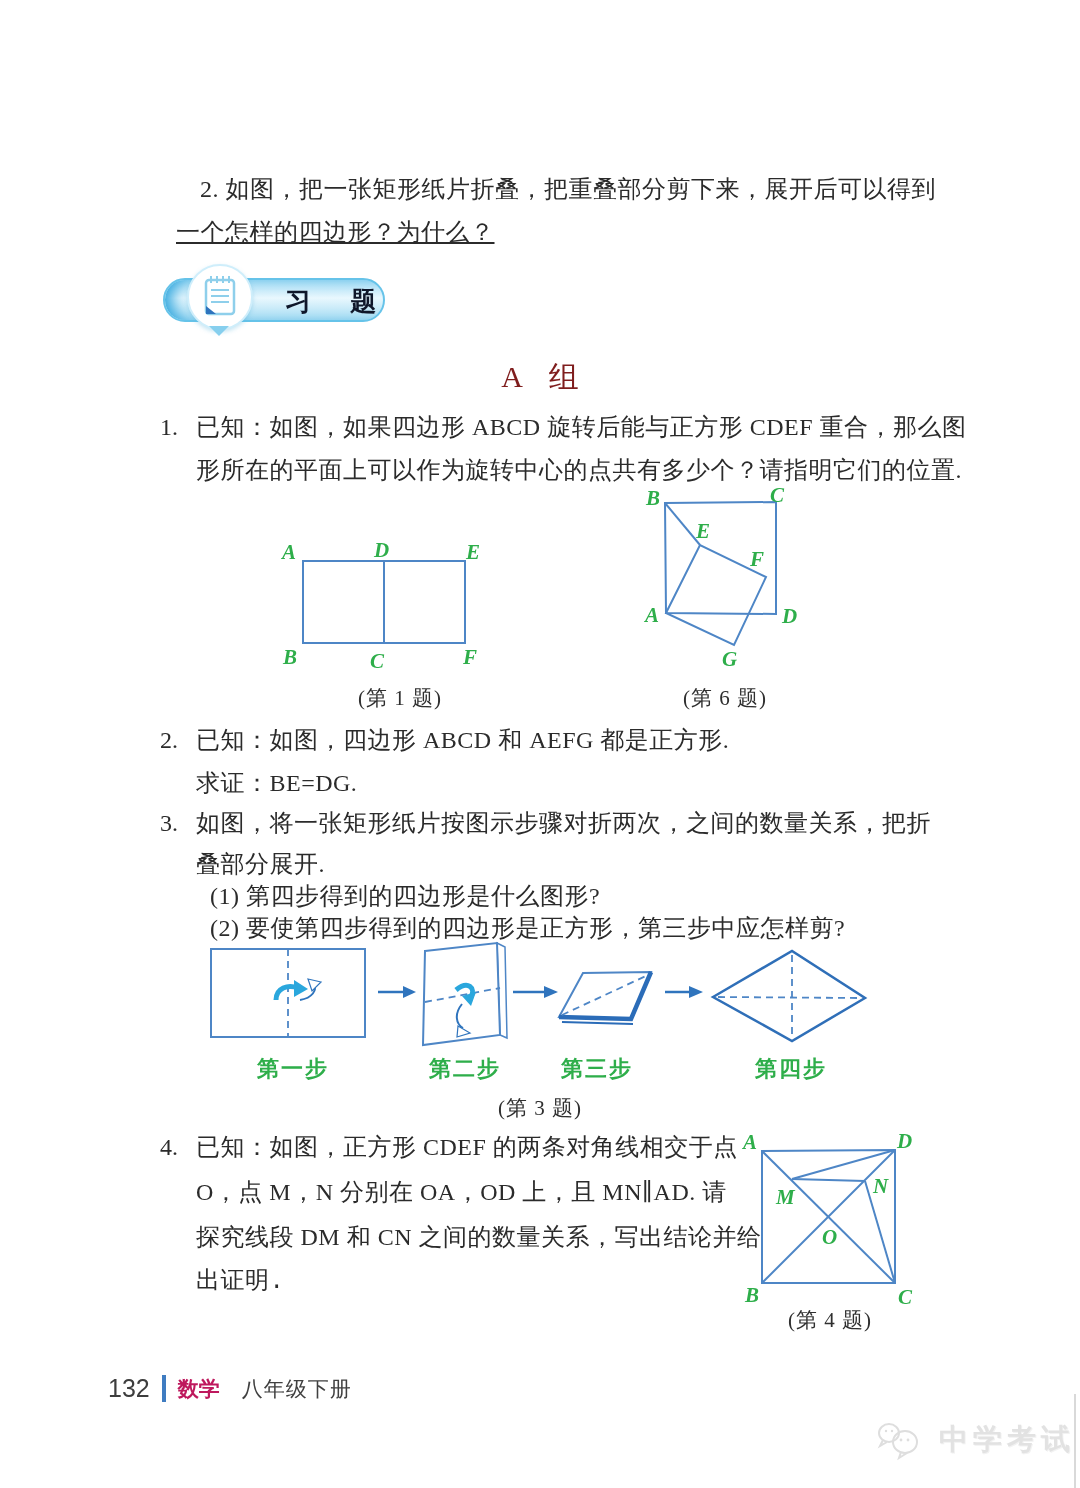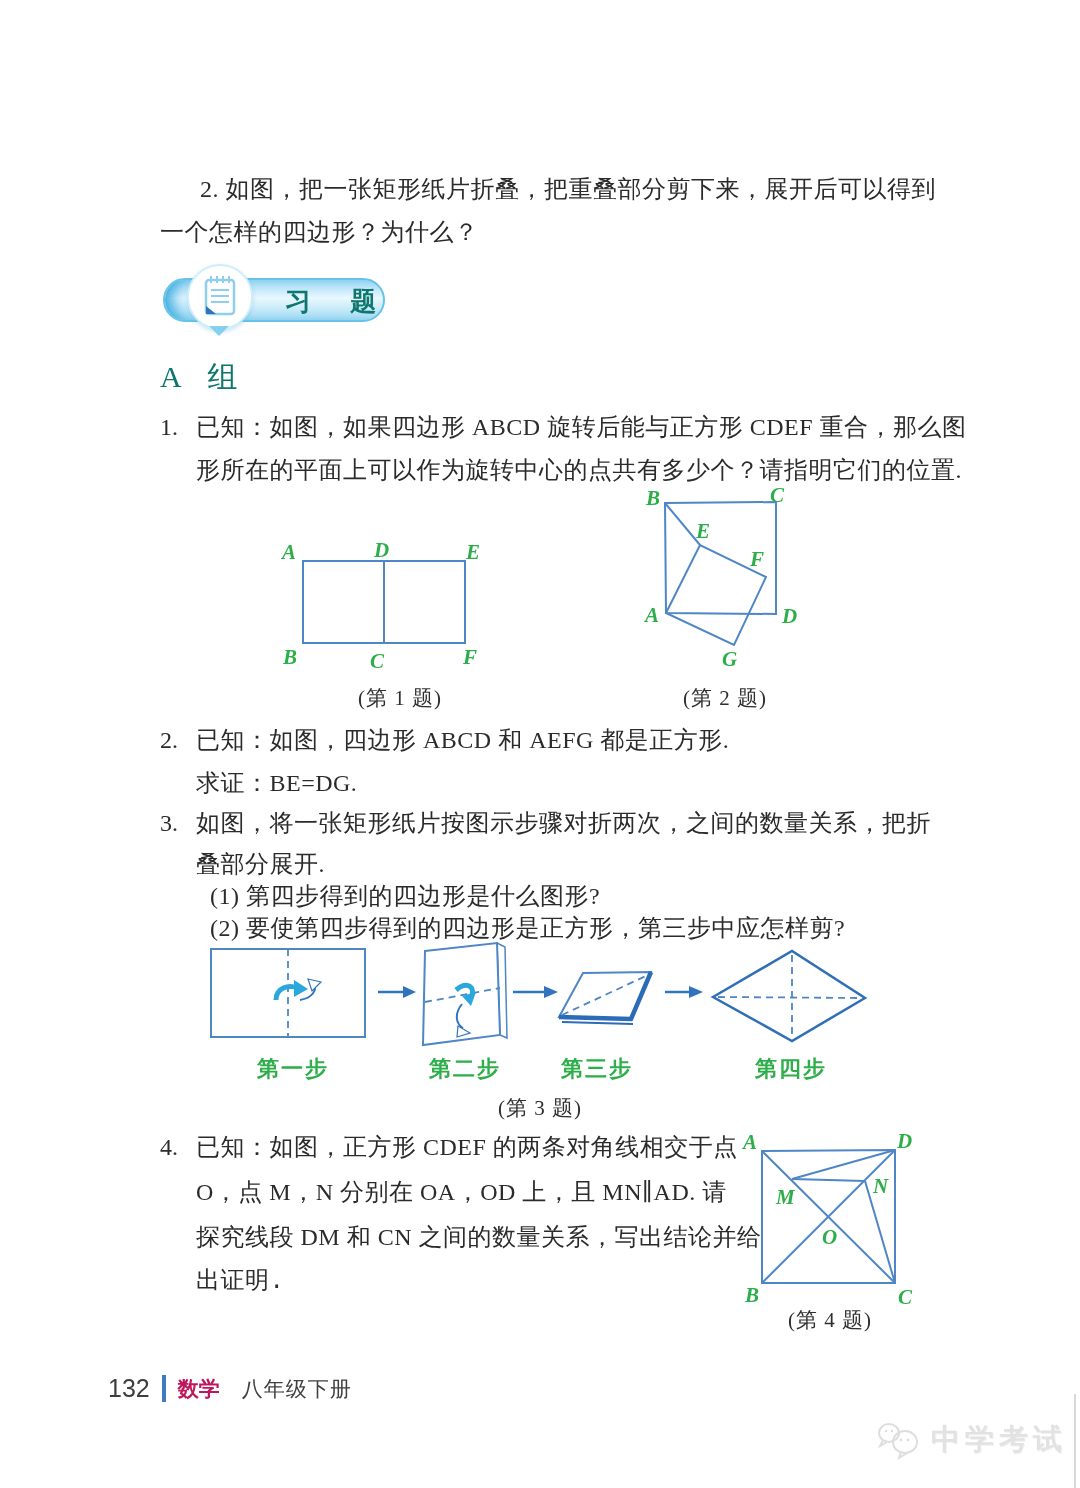--- a/index.html
+++ b/index.html
@@ -1,60 +1,60 @@
 <!DOCTYPE html>
 <html><head>
 <meta charset="utf-8">
 <style>
   html,body{margin:0;padding:0;background:#ffffff;}
   #page{position:relative;width:1080px;height:1488px;background:#fff;overflow:hidden;
         font-family:"Liberation Serif","DejaVu Serif",serif;color:#2b2b2b;margin-top:8px;}
   .line{position:absolute;white-space:nowrap;font-size:24px;line-height:30px;letter-spacing:0.5px;}
   .pnum{position:absolute;white-space:nowrap;font-size:24px;line-height:30px;}
-  .heading{position:absolute;left:160px;top:349px;width:770px;
-           font-size:30px;letter-spacing:10px;color:#0f766e;}
+  .heading{position:absolute;left:160px;top:349px;width:770px;text-align:center;
+           font-size:30px;letter-spacing:10px;color:#7f1d1d;}
   .figcap{position:absolute;text-align:center;font-size:21px;color:#2f2f2f;letter-spacing:1px;}
   svg{position:absolute;overflow:visible;}
   .bluestroke{stroke:#4e86c6;stroke-width:2;fill:none;}
   .dash{stroke:#4e86c6;stroke-width:1.8;fill:none;stroke-dasharray:7 5;}
   .glabel{font-family:"Liberation Serif","DejaVu Serif",serif;font-style:italic;font-weight:bold;
           font-size:21px;fill:#2eae4a;}
   .steplabel{font-family:"Liberation Sans","DejaVu Sans",sans-serif;font-weight:bold;
              font-size:22px;fill:#2eae4a;letter-spacing:2px;text-anchor:middle;}
   
   #banner{position:absolute;left:163px;top:256px;width:240px;height:70px;}
   #banner .capsule{position:absolute;left:0;top:14px;width:218px;height:40px;border-radius:22px;
     background:linear-gradient(180deg,#9fd9f3 0%,#e9f8fe 45%,#a6dcf3 100%);
     border:2px solid #66c3e9;box-shadow:inset 14px 0 16px -8px #2aa3dc;}
   #banner .circle{position:absolute;left:24px;top:0;width:62px;height:62px;border-radius:50%;
     background:#fff;border:2px solid #cfeefb;box-shadow:0 2px 4px rgba(90,180,220,.35);}
   #banner .pointer{position:absolute;left:46px;top:62px;width:0;height:0;
     border-left:10px solid transparent;border-right:10px solid transparent;border-top:10px solid #86cfee;}
   #banner .blabel{position:absolute;left:122px;top:20px;font-family:"Liberation Sans","DejaVu Sans",sans-serif;
-    font-size:26px;font-weight:bold;color:#0f766e;letter-spacing:16px;white-space:nowrap;}
+    font-size:26px;font-weight:bold;color:#0f172a;letter-spacing:16px;white-space:nowrap;}
   
   #footer{position:absolute;left:108px;top:1366px;display:flex;align-items:center;
           font-family:"Liberation Sans","DejaVu Sans",sans-serif;}
   #footer .pageno{font-size:25px;color:#3d3d3d;}
   #footer .bar{width:4px;height:27px;background:#3f7cc1;margin:0 12px 0 12px;}
   #footer .subj{font-size:21px;font-weight:bold;color:#be185d;margin-right:22px;}
   #footer .ed{font-size:21px;color:#404040;letter-spacing:1px;}
   
-  #watermark{position:absolute;left:875px;top:1412px;display:flex;align-items:center;gap:8px;}
+  #watermark{position:absolute;left:875px;top:1412px;display:flex;align-items:center;gap:16px;}
   #watermark .wtext{font-family:"Liberation Sans","DejaVu Sans",sans-serif;font-size:29px;
     font-weight:bold;color:#e2e2e2;letter-spacing:5px;text-shadow:1px 1px 0 #f2f2f2;}
   .vline{position:absolute;left:1074px;top:1386px;width:2px;height:100px;background:#d9d9d9;}
 </style>
 </head>
 <body>
 
 <div id="page">
 
   <div class="line" style="left:200px;top:166px;">2. 如图，把一张矩形纸片折叠，把重叠部分剪下来，展开后可以得到</div>
-  <div class="line" style="left:160px;top:209px;">一个怎样的四边形？为什么？</div>
+  <div class="line" style="left:176px;top:209px;text-decoration:underline;">一个怎样的四边形？为什么？</div>
 
   <div id="banner">
     <div class="capsule"></div>
     <div class="circle">
       <svg width="62" height="62" viewBox="0 0 62 62" style="left:0;top:0;">
         <rect x="17" y="14" width="28" height="34" rx="3" fill="#fff" stroke="#8ecfeb" stroke-width="2.5"></rect>
         <line x1="22" y1="10" x2="22" y2="17" stroke="#8ecfeb" stroke-width="2"></line>
         <line x1="28" y1="10" x2="28" y2="17" stroke="#8ecfeb" stroke-width="2"></line>
         <line x1="34" y1="10" x2="34" y2="17" stroke="#8ecfeb" stroke-width="2"></line>
         <line x1="40" y1="10" x2="40" y2="17" stroke="#8ecfeb" stroke-width="2"></line>
@@ -91,21 +91,21 @@
     <line x1="45" y1="25" x2="80" y2="67" class="bluestroke"></line>
     <polygon points="46,135 80,67 146,99 114,167" class="bluestroke"></polygon>
     <text x="26" y="27" class="glabel">B</text>
     <text x="150" y="24" class="glabel">C</text>
     <text x="76" y="60" class="glabel">E</text>
     <text x="130" y="88" class="glabel">F</text>
     <text x="25" y="144" class="glabel">A</text>
     <text x="162" y="145" class="glabel">D</text>
     <text x="102" y="188" class="glabel">G</text>
   </svg>
-  <div class="figcap" style="left:655px;top:676px;width:140px;">(第 2 题)</div>
+  <div class="figcap" style="left:655px;top:676px;width:140px;">(第 6 题)</div>
 
   <div class="pnum" style="left:160px;top:717px;">2.</div>
   <div class="line" style="left:196px;top:717px;">已知：如图，四边形 ABCD 和 AEFG 都是正方形.</div>
   <div class="line" style="left:196px;top:760px;">求证：BE=DG.</div>
 
   <div class="pnum" style="left:160px;top:800px;">3.</div>
   <div class="line" style="left:196px;top:800px;">如图，将一张矩形纸片按图示步骤对折两次，之间的数量关系，把折</div>
   <div class="line" style="left:196px;top:841px;">叠部分展开.</div>
   <div class="line" style="left:210px;top:873px;">(1) 第四步得到的四边形是什么图形?</div>
   <div class="line" style="left:210px;top:905px;">(2) 要使第四步得到的四边形是正方形，第三步中应怎样剪?</div>

